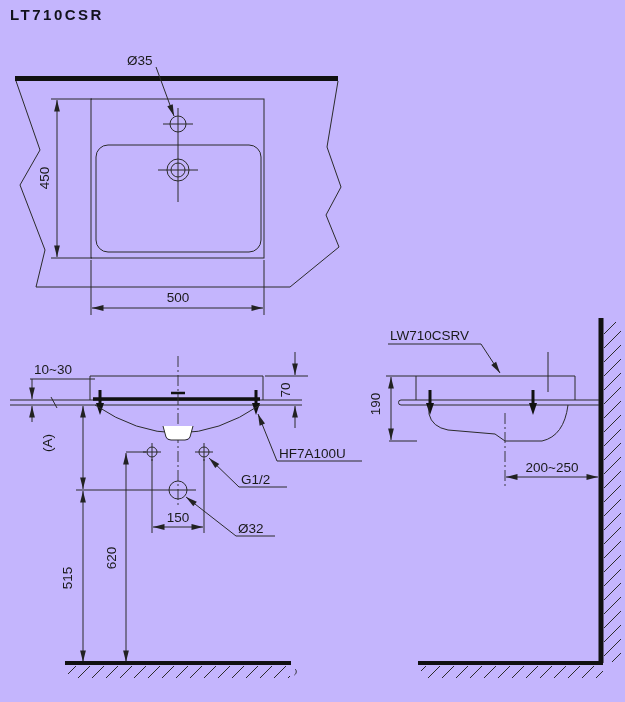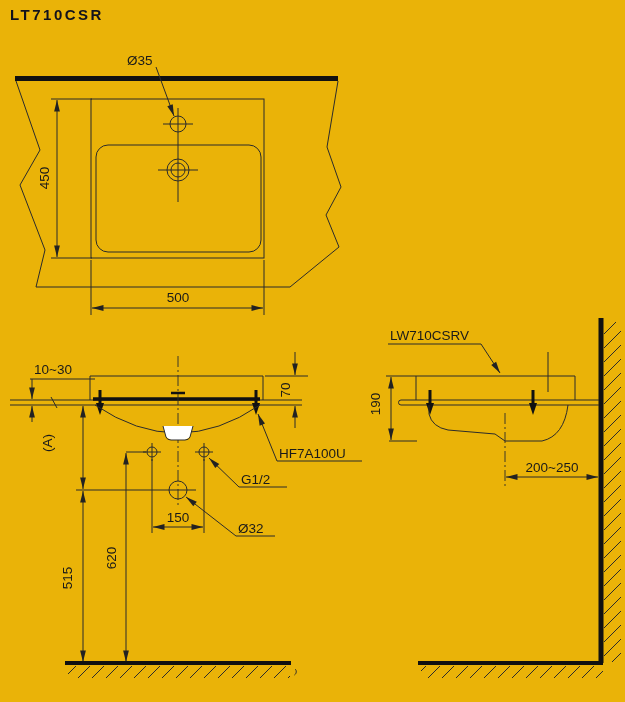--- a/index.html
+++ b/index.html
@@ -1,16 +1,16 @@
 <!DOCTYPE html>
 <html><head>
 <meta charset="utf-8">
 <style>
   html,body{margin:0;padding:0;background:#ffffff;}
-  .page{position:relative;width:625px;height:702px;background:#eab308;overflow:hidden;
+  .page{position:relative;width:625px;height:702px;background:#c4b5fd;overflow:hidden;
         font-family:"Liberation Sans",sans-serif;}
   .title{position:absolute;left:10px;top:6px;font-size:15px;font-weight:bold;
          letter-spacing:2.5px;color:#12121c;}
   svg{position:absolute;left:0;top:0;}
   .ln{stroke:#2b2b2b;stroke-width:1;fill:none;}
   .thick{stroke:#111;fill:none;}
   .dim{stroke:#2b2b2b;stroke-width:1;fill:none;}
   .cl{stroke:#2b2b2b;stroke-width:0.9;fill:none;stroke-dasharray:11 3 2 3;}
   text{font-family:"Liberation Sans",sans-serif;font-size:13.5px;fill:#1a1a1a;}
   .solid{fill:#111;stroke:none;}

